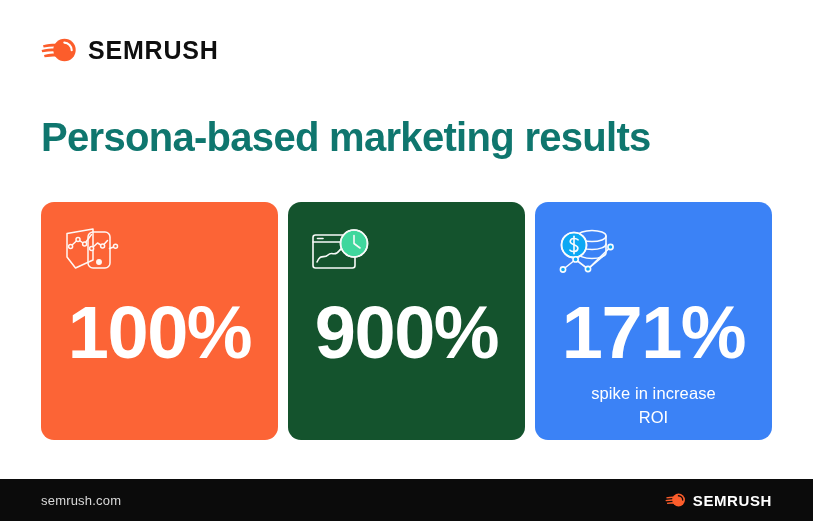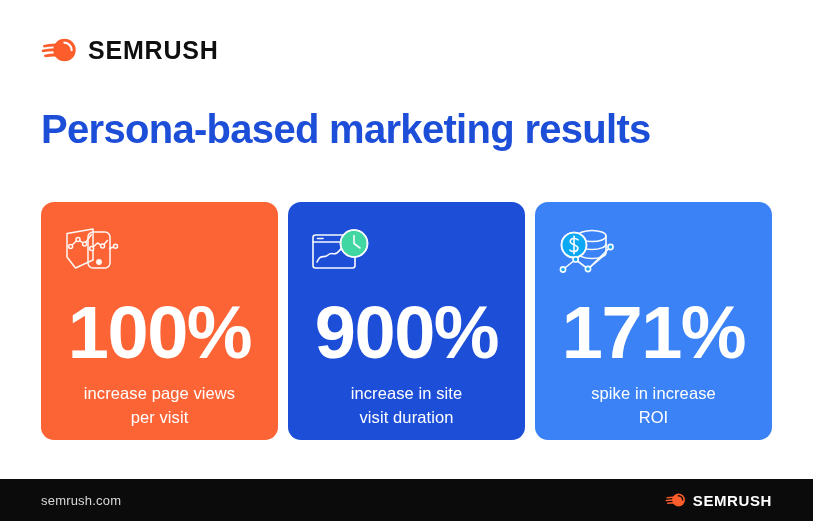--- a/index.html
+++ b/index.html
@@ -19,38 +19,38 @@
     display:flex; align-items:center; gap:9px;
   }
   .comet-wrap { width:38px; height:28px; display:block; }
   .brand-word {
     font-size:25px; font-weight:700; letter-spacing:0.8px;
     color:#0f0f0f; line-height:1;
   }
 
   
   .page-title {
-    position:absolute; left:41px; top:106px;
+    position:absolute; left:41px; top:114px;
     font-size:40px; font-weight:700; letter-spacing:-0.7px;
-    color:#1d4ed8; line-height:1.15; white-space:nowrap;
+    color:#0f766e; line-height:1.15; white-space:nowrap;
   }
 
   
   .cards {
     position:absolute; left:41px; top:202px;
     width:731px; height:238px;
     display:flex; gap:10px;
   }
   .card {
     flex:1 1 0; border-radius:13px;
     position:relative; padding:24px 22px 0 22px;
     display:flex; flex-direction:column;
   }
   .card--orange { background:#FC6436; }
-  .card--green  { background:#1d4ed8; }
+  .card--green  { background:#14532d; }
   .card--blue   { background:#3b82f6; }
 
   .card-icon { height:60px; margin-bottom:10px; }
   .card-icon svg { display:block; }
 
   .card-figure {
     font-size:74px; font-weight:700; color:#ffffff;
     line-height:0.95; letter-spacing:-1.5px;
     margin-top:2px; margin-bottom:14px;
   }
@@ -111,41 +111,37 @@
             <path d="M28.5 22.5 L34.5 17 L39.5 20 L44.5 14.5"></path>
             <circle cx="28.6" cy="22.6" r="2" fill="#FC6436"></circle>
             <circle cx="39.6" cy="20" r="2" fill="#FC6436"></circle>
             <circle cx="36" cy="36" r="2.2" fill="#ffffff"></circle>
             <path d="M46.5 22.5 L52 20.5"></path>
             <circle cx="52.5" cy="20.2" r="2" fill="#FC6436"></circle>
           </g>
         </svg>
       </div>
       <div class="card-figure">100%</div>
-      <div class="card-caption">increase page views
-per visit</div>
     </div>
 
     <div class="card card--green">
       <div class="card-icon">
         <svg viewBox="0 0 62 50" width="62" height="50" aria-hidden="true">
           <g fill="none" stroke="#ffffff" stroke-width="1.6" stroke-linejoin="round" stroke-linecap="round" opacity="0.97">
             <rect x="3" y="9" width="42" height="33" rx="2.5"></rect>
             <path d="M3 16 L45 16"></path>
             <path d="M7.5 12.5 L13 12.5"></path>
             <path d="M7 36 C11 27, 14 33, 18 29 C22 25, 25 31, 29 25 C33 19, 37 24, 42 19"></path>
             <circle cx="44" cy="17.5" r="13.5" fill="#42DCA1"></circle>
             <circle cx="44" cy="17.5" r="13.5"></circle>
             <path d="M44 9.5 L44 17.5 L50 22"></path>
           </g>
         </svg>
       </div>
       <div class="card-figure">900%</div>
-      <div class="card-caption">increase in site
-visit duration</div>
     </div>
 
     <div class="card card--blue">
       <div class="card-icon">
         <svg viewBox="0 0 64 52" width="64" height="52" aria-hidden="true">
           <g fill="none" stroke="#ffffff" stroke-width="1.6" stroke-linejoin="round" stroke-linecap="round" opacity="0.97">
             <ellipse cx="35" cy="10" rx="14" ry="5.5"></ellipse>
             <path d="M21 10 L21 27 C21 30, 27.3 32.5, 35 32.5 C42.7 32.5, 49 30, 49 27 L49 10"></path>
             <path d="M21 18 C21 21, 27.3 23.5, 35 23.5 C42.7 23.5, 49 21, 49 18"></path>
             <circle cx="17" cy="19" r="12.5" fill="#0BAAF4"></circle>

